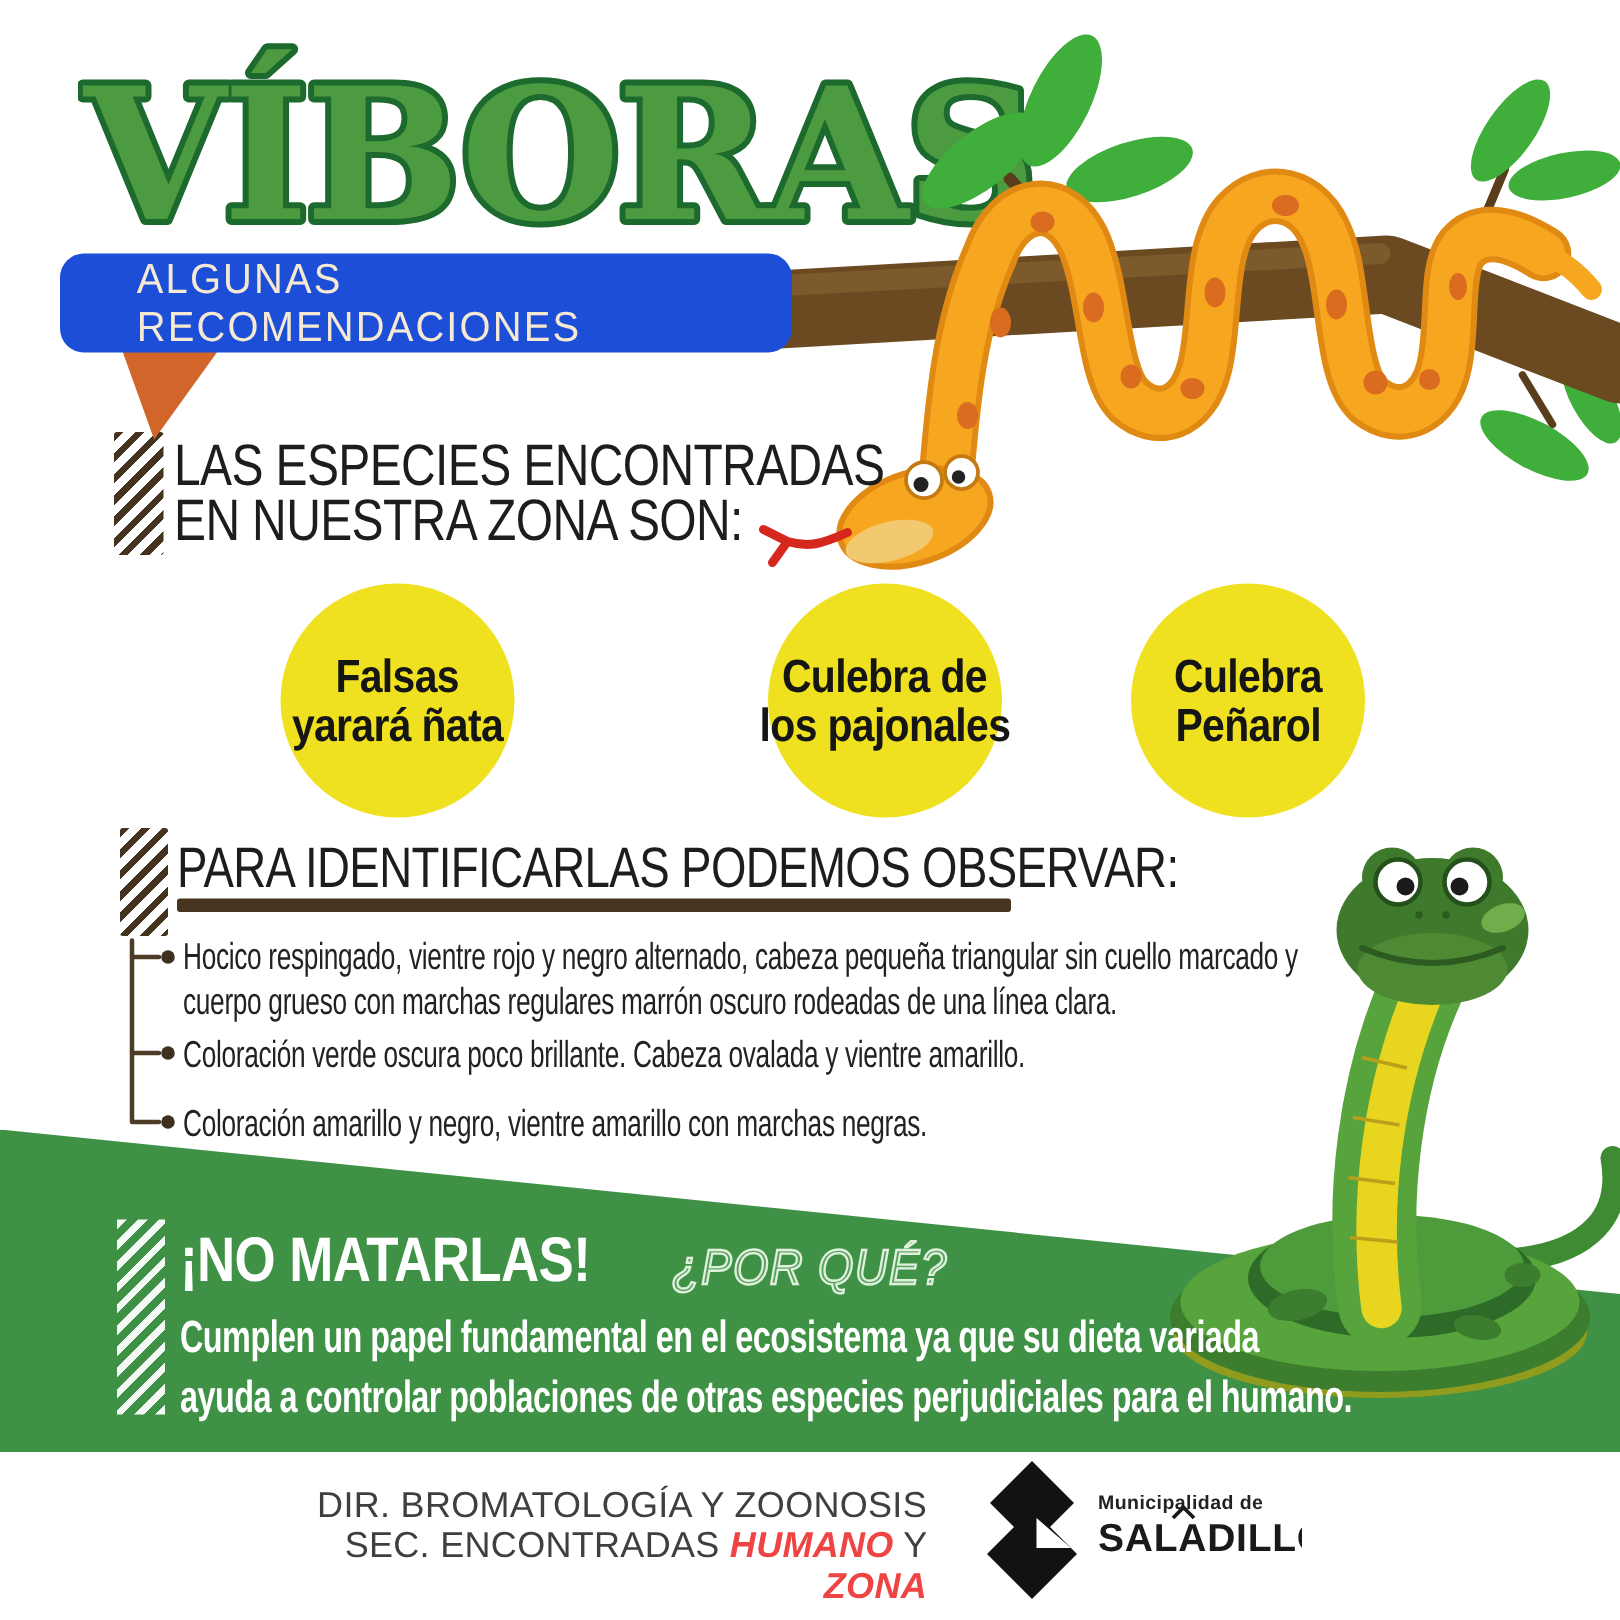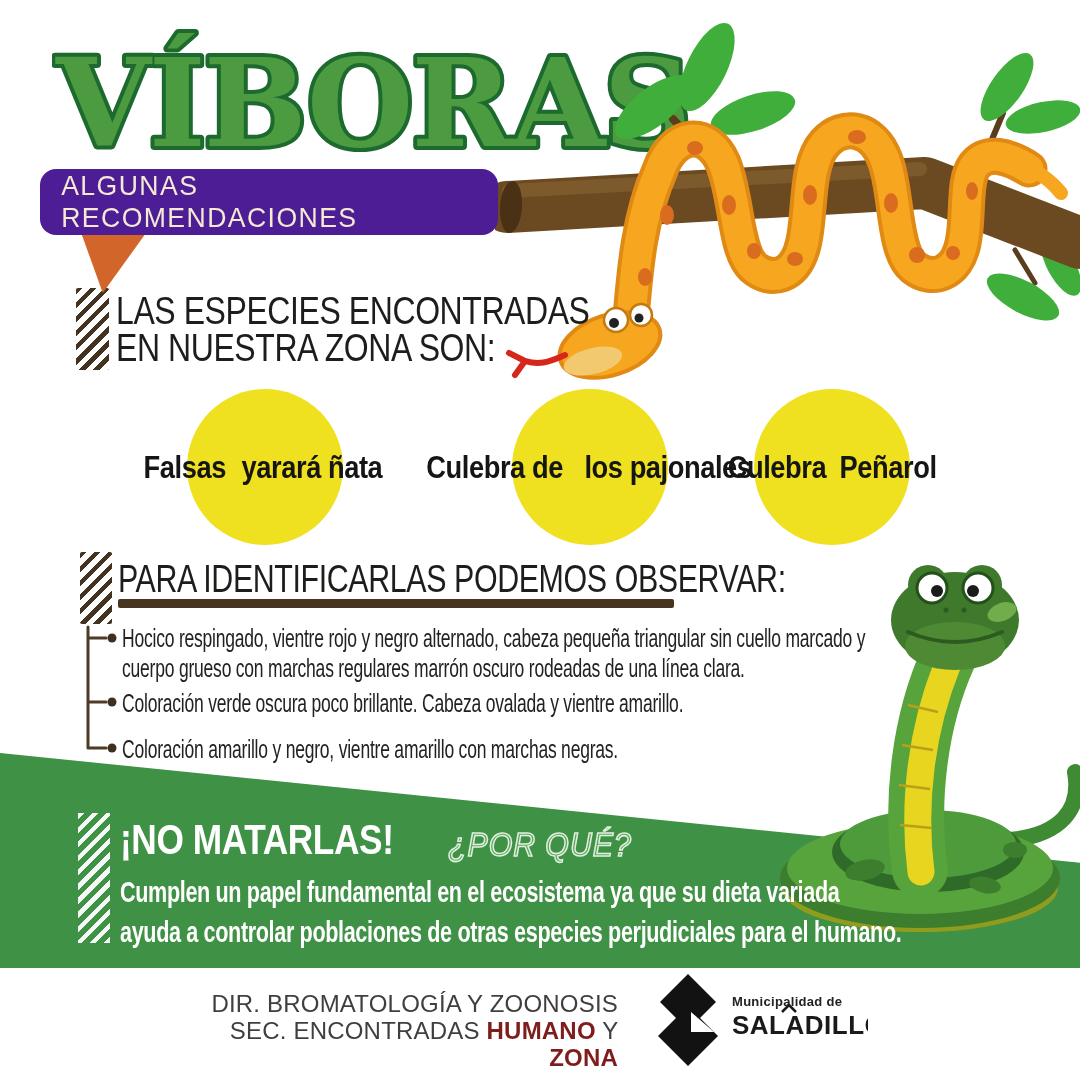--- a/index.html
+++ b/index.html
@@ -11,34 +11,34 @@
   
   .hatch-dark {
     background: repeating-linear-gradient(135deg, #43331f 0 4.5px, #ffffff 4.5px 10px);
     border-radius:2px;
   }
   .hatch-light {
     background: repeating-linear-gradient(135deg, rgba(255,255,255,.95) 0 4.5px, rgba(255,255,255,0) 4.5px 10px);
   }
 
   
-  .bubble { left:40px; top:169px; width:448px; height:66px; background:#4c1d95; border-radius:16px;
-            display:flex; align-items:center; padding-left:10px; z-index:3;}
+  .bubble { left:40px; top:169px; width:448px; height:66px; background:#1d4ed8; border-radius:16px;
+            display:flex; align-items:center; padding-left:40px; z-index:3;}
   .bubble-label { font-size:28px; letter-spacing:1.5px; color:#f5e9d3; transform:scaleX(.95); }
   .bubble-tail { left:74px; top:233px; width:72px; height:60px; background:#d2662a;
                  clip-path:polygon(10% 0, 100% 0, 40% 100%); z-index:2;}
 
   
   .h-black { color:#1d1d1b; font-size:39px; line-height:37px; letter-spacing:-.5px; transform:scaleX(.82); }
   .h2-black { color:#1d1d1b; font-size:38px; letter-spacing:-.5px; transform:scaleX(.80); }
   .underbar { background:#47351f; height:9px; border-radius:2px; }
 
   
   .circle { width:156px; height:156px; border-radius:50%; background:#efe11f;
-            display:flex; flex-direction:row; align-items:center; justify-content:center; }
+            display:flex; flex-direction:column; align-items:center; justify-content:center; }
   .circle .ln { font-weight:bold; font-size:31px; line-height:33px; color:#151515;
                 white-space:nowrap; transform:scaleX(.88); letter-spacing:-.5px;}
 
   
   .btxt { font-size:25px; line-height:30px; letter-spacing:-.3px; color:#232220;
           transform:scaleX(.70); transform-origin:0 0; }
   .btxt.wrap { width:1105px; }
   .btxt.nowrap { white-space:nowrap; }
 
   
@@ -49,21 +49,21 @@
              transform:scaleX(.84); transform-origin:0 100%; white-space:nowrap;}
   .nm-q { font-style:italic; font-size:33px; letter-spacing:1px; color:rgba(255,255,255,.14);
           -webkit-text-stroke:1.6px #dff0dc; white-space:nowrap; transform:scaleX(.92); transform-origin:0 100%;}
   .band-body { left:120px; top:872px; z-index:4; }
   .band-body .bl { color:#ffffff; font-weight:bold; font-size:30px; line-height:40px; letter-spacing:-.5px;
                    transform:scaleX(.72); transform-origin:0 0; white-space:nowrap;}
 
   
   .footer-text { left:200px; top:990px; width:418px; text-align:right; color:#3f3f3f;
                  font-size:24px; line-height:27px; letter-spacing:.2px;}
-  .footer-text b { color:#7f1d1d; }
+  .footer-text b { color:#ef4444;font-style:italic; }
 
   svg text { font-family:"Liberation Sans", sans-serif; }
   .title-svg text { font-family:"DejaVu Serif", serif; }
 </style>
 </head>
 <body>
 
 <div class="canvas">
 
   <svg class="abs title-svg" style="left:52px; top:14px;" width="640" height="170" viewBox="0 0 640 170">

